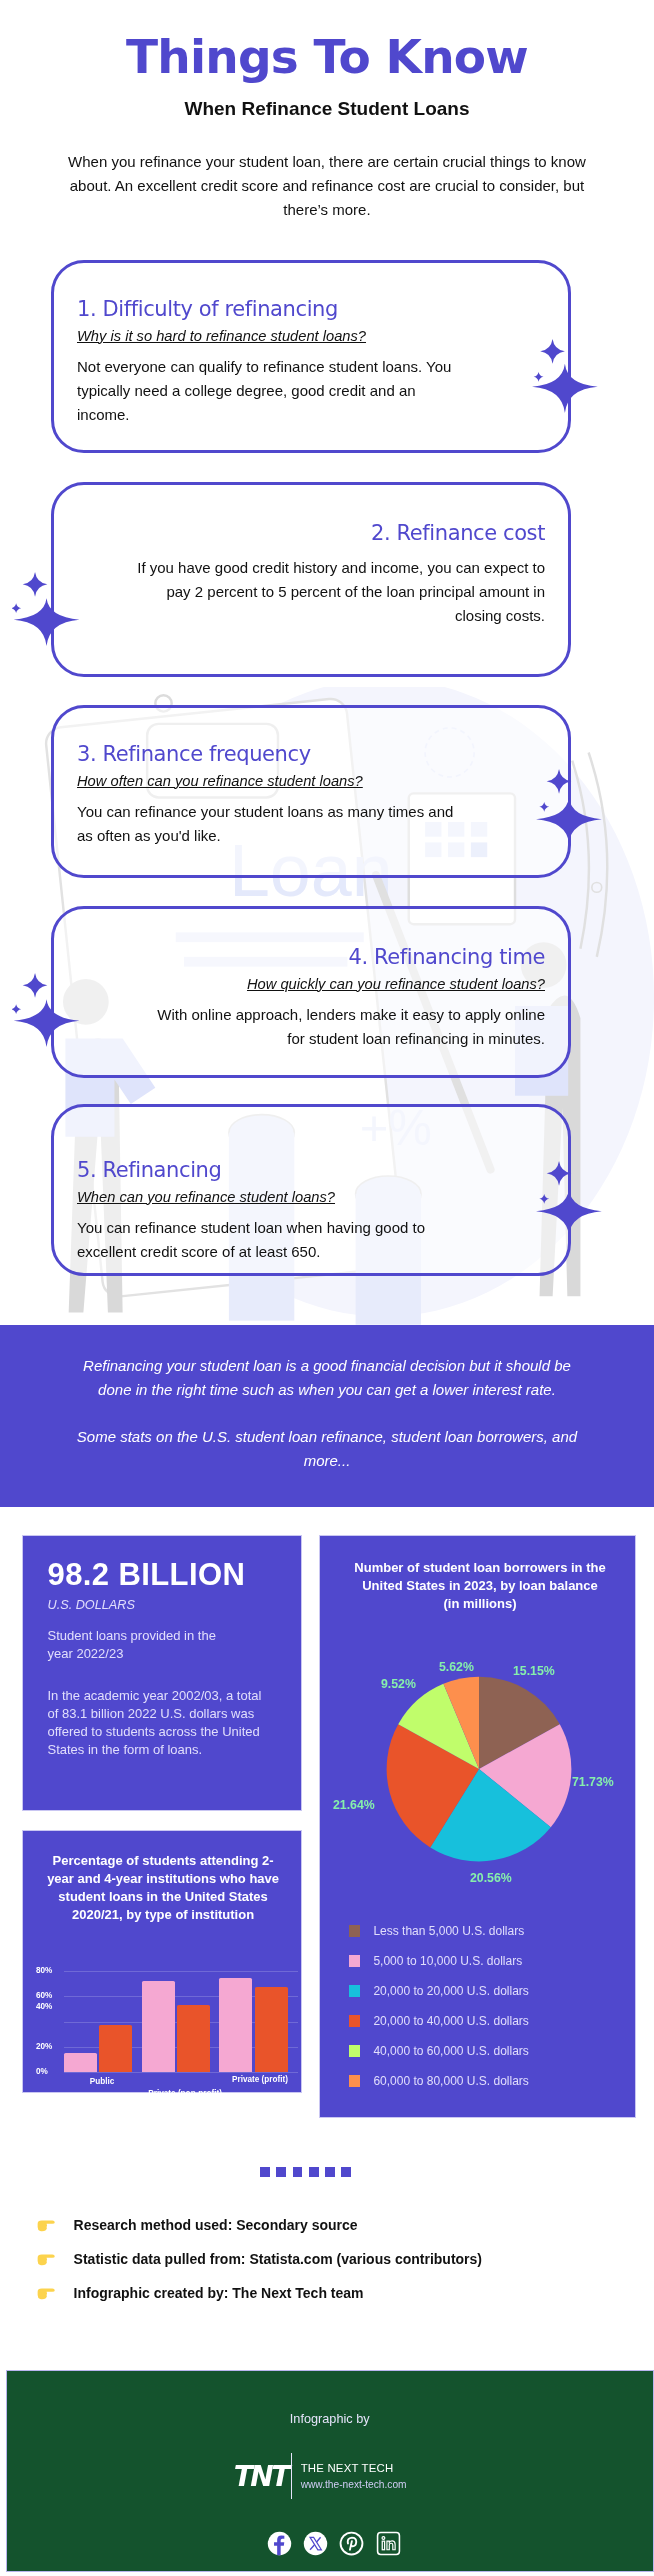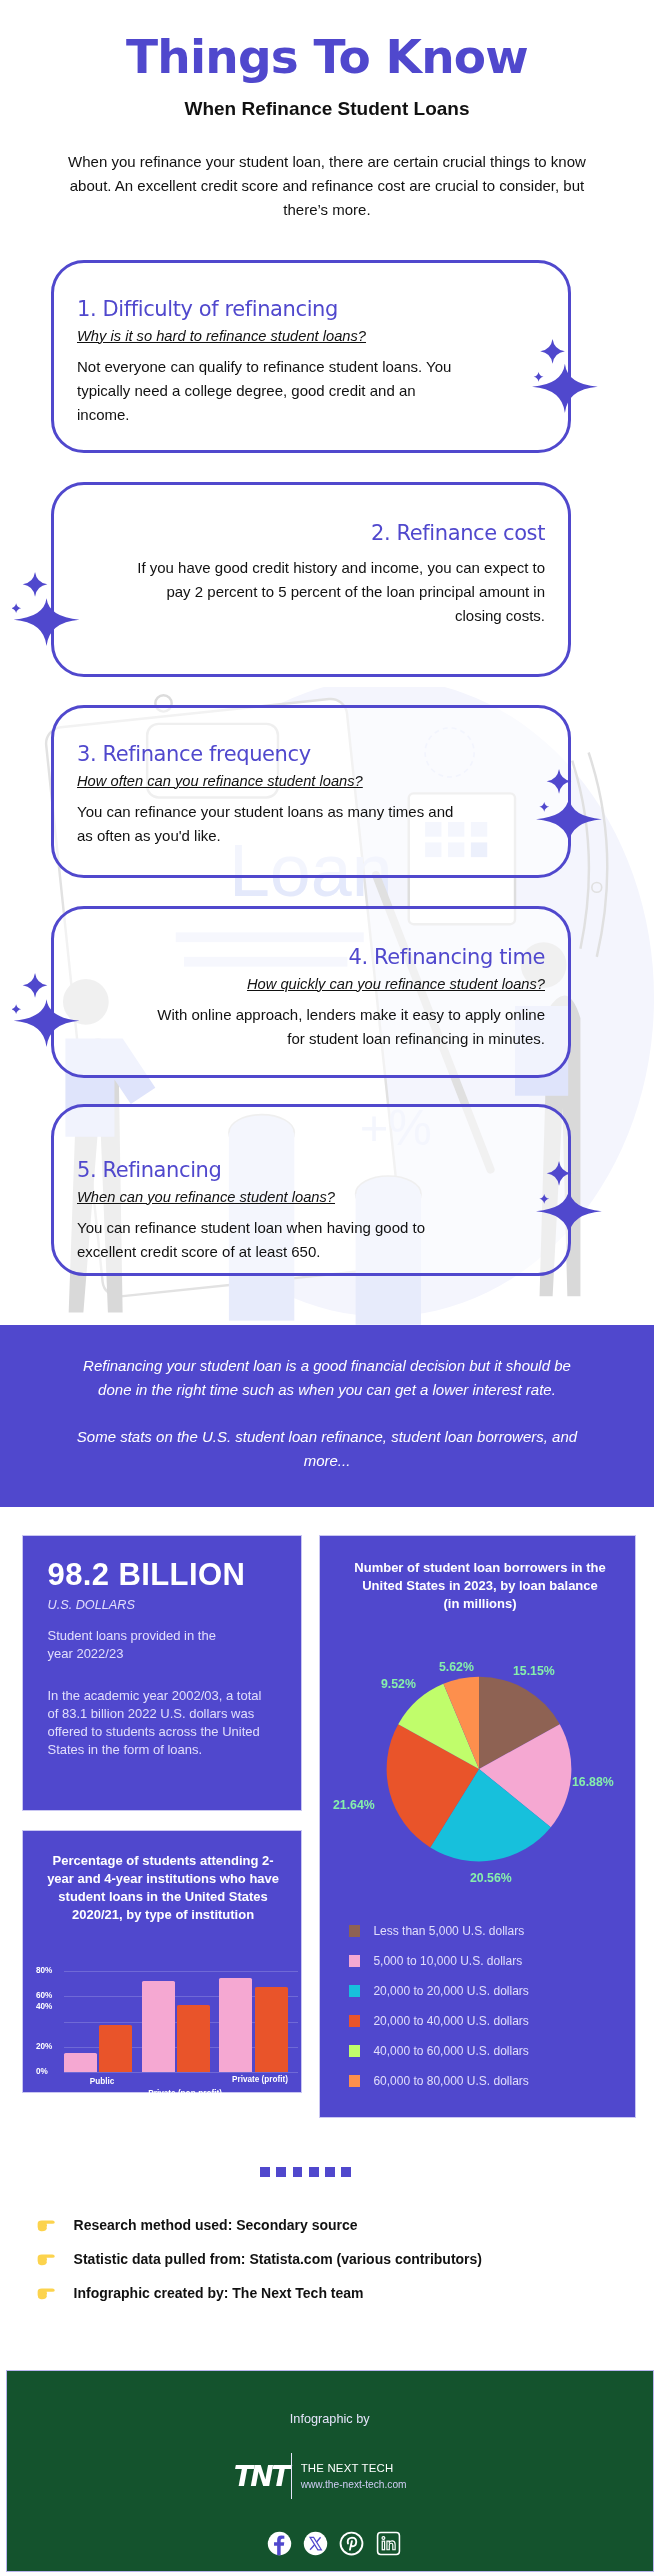--- a/index.html
+++ b/index.html
@@ -175,21 +175,21 @@
   <div class="chart-title" style="position:absolute;top:23px;left:33px;width:254px;">Number of student loan borrowers in the United States in 2023, by loan balance (in millions)</div>
   <svg id="pie" style="position:absolute;left:65px;top:139px;" width="188" height="188" viewBox="0 0 230 230">
       <path d="M115 115 L115 2 A113 113 0 0 1 213.85801387365908 60.26342088734965 Z" fill="#8e6253"></path>
       <path d="M115 115 L213.85801387365908 60.26342088734965 A113 113 0 0 1 202.7887385646481 186.14869908317274 Z" fill="#f5a8d2"></path>
       <path d="M115 115 L202.7887385646481 186.14869908317274 A113 113 0 0 1 55.38210330263984 210.9932622290903 Z" fill="#17c0dc"></path>
       <path d="M115 115 L55.38210330263984 210.9932622290903 A113 113 0 0 1 16.180493275230816 60.19393199039638 Z" fill="#e9542a"></path>
       <path d="M115 115 L16.180493275230816 60.19393199039638 A113 113 0 0 1 71.50459439916455 10.706425453823812 Z" fill="#c0fd6b"></path>
       <path d="M115 115 L71.50459439916455 10.706425453823812 A113 113 0 0 1 114.99999999999987 2 Z" fill="#fd8f4d"></path>
     </svg>
   <div class="pie-label" style="left:193px;top:128px;">15.15%</div>
-  <div class="pie-label" style="left:252px;top:239px;">16.88%</div>
+  <div class="pie-label" style="left:252px;top:239px;">71.73%</div>
   <div class="pie-label" style="left:150px;top:335px;">20.56%</div>
   <div class="pie-label" style="left:13px;top:262px;">21.64%</div>
   <div class="pie-label" style="left:61px;top:141px;">9.52%</div>
   <div class="pie-label" style="left:119px;top:124px;">5.62%</div>
 
   <div class="legend">
     <div class="legend-item">
         <span class="legend-swatch" style="background:#8e6253"></span>
         <span>Less than 5,000 U.S. dollars</span>
       </div>

